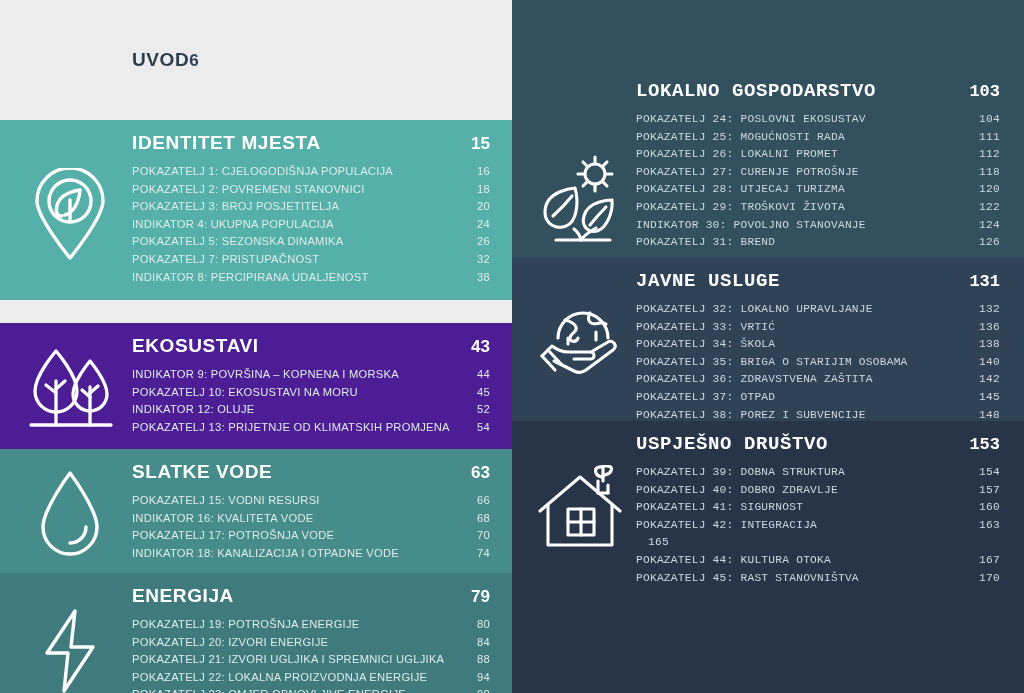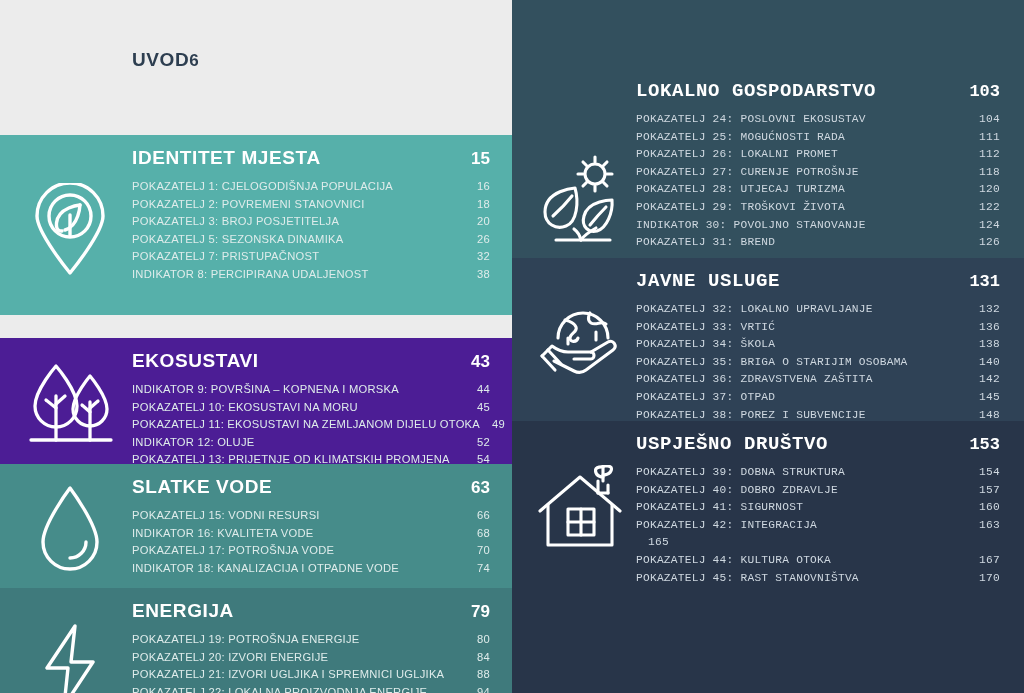--- a/index.html
+++ b/index.html
@@ -78,21 +78,21 @@
     left:22px;
     top:50%;
     transform:translateY(-50%);
     width:96px; height:96px;
     display:flex; align-items:center; justify-content:center;
     pointer-events:none;
   }
   .sec-icon svg { display:block; }
 
   
-  .band-identitet  { height:180px;margin-top:15px; }
+  .band-identitet  { height:180px; }
   .band-ekosustavi { height:126px; }
   .band-slatke     { height:124px; }
   .band-energija   { height:143px; }
 
   .band-lokalno { height:258px; }
   .band-javne   { height:163px; }
   .band-uspjesno{ height:272px; }
 
   .band-identitet .sec-inner,
   .band-ekosustavi .sec-inner,
@@ -156,20 +156,24 @@
               <span class="e-label">POKAZATELJ 1: CJELOGODIŠNJA POPULACIJA</span>
               <span class="e-page">16</span>
             </div>
           <div class="entry">
               <span class="e-label">POKAZATELJ 2: POVREMENI STANOVNICI</span>
               <span class="e-page">18</span>
             </div>
           <div class="entry">
               <span class="e-label">POKAZATELJ 3: BROJ POSJETITELJA</span>
               <span class="e-page">20</span>
+            </div>
+          <div class="entry">
+              <span class="e-label">INDIKATOR 4: UKUPNA POPULACIJA</span>
+              <span class="e-page">24</span>
             </div>
           <div class="entry">
               <span class="e-label">POKAZATELJ 5: SEZONSKA DINAMIKA</span>
               <span class="e-page">26</span>
             </div>
           <div class="entry">
               <span class="e-label">POKAZATELJ 7: PRISTUPAČNOST</span>
               <span class="e-page">32</span>
             </div>
           <div class="entry">
@@ -200,24 +204,20 @@
           <div class="sec-page">43</div>
         </div>
         <div class="entries">
           <div class="entry">
               <span class="e-label">INDIKATOR 9: POVRŠINA – KOPNENA I MORSKA</span>
               <span class="e-page">44</span>
             </div>
           <div class="entry">
               <span class="e-label">POKAZATELJ 10: EKOSUSTAVI NA MORU</span>
               <span class="e-page">45</span>
-            </div>
-          <div class="entry">
-              <span class="e-label">POKAZATELJ 11: EKOSUSTAVI NA ZEMLJANOM DIJELU OTOKA</span>
-              <span class="e-page">49</span>
             </div>
           <div class="entry">
               <span class="e-label">INDIKATOR 12: OLUJE</span>
               <span class="e-page">52</span>
             </div>
           <div class="entry">
               <span class="e-label">POKAZATELJ 13: PRIJETNJE OD KLIMATSKIH PROMJENA</span>
               <span class="e-page">54</span>
             </div>
         </div>

